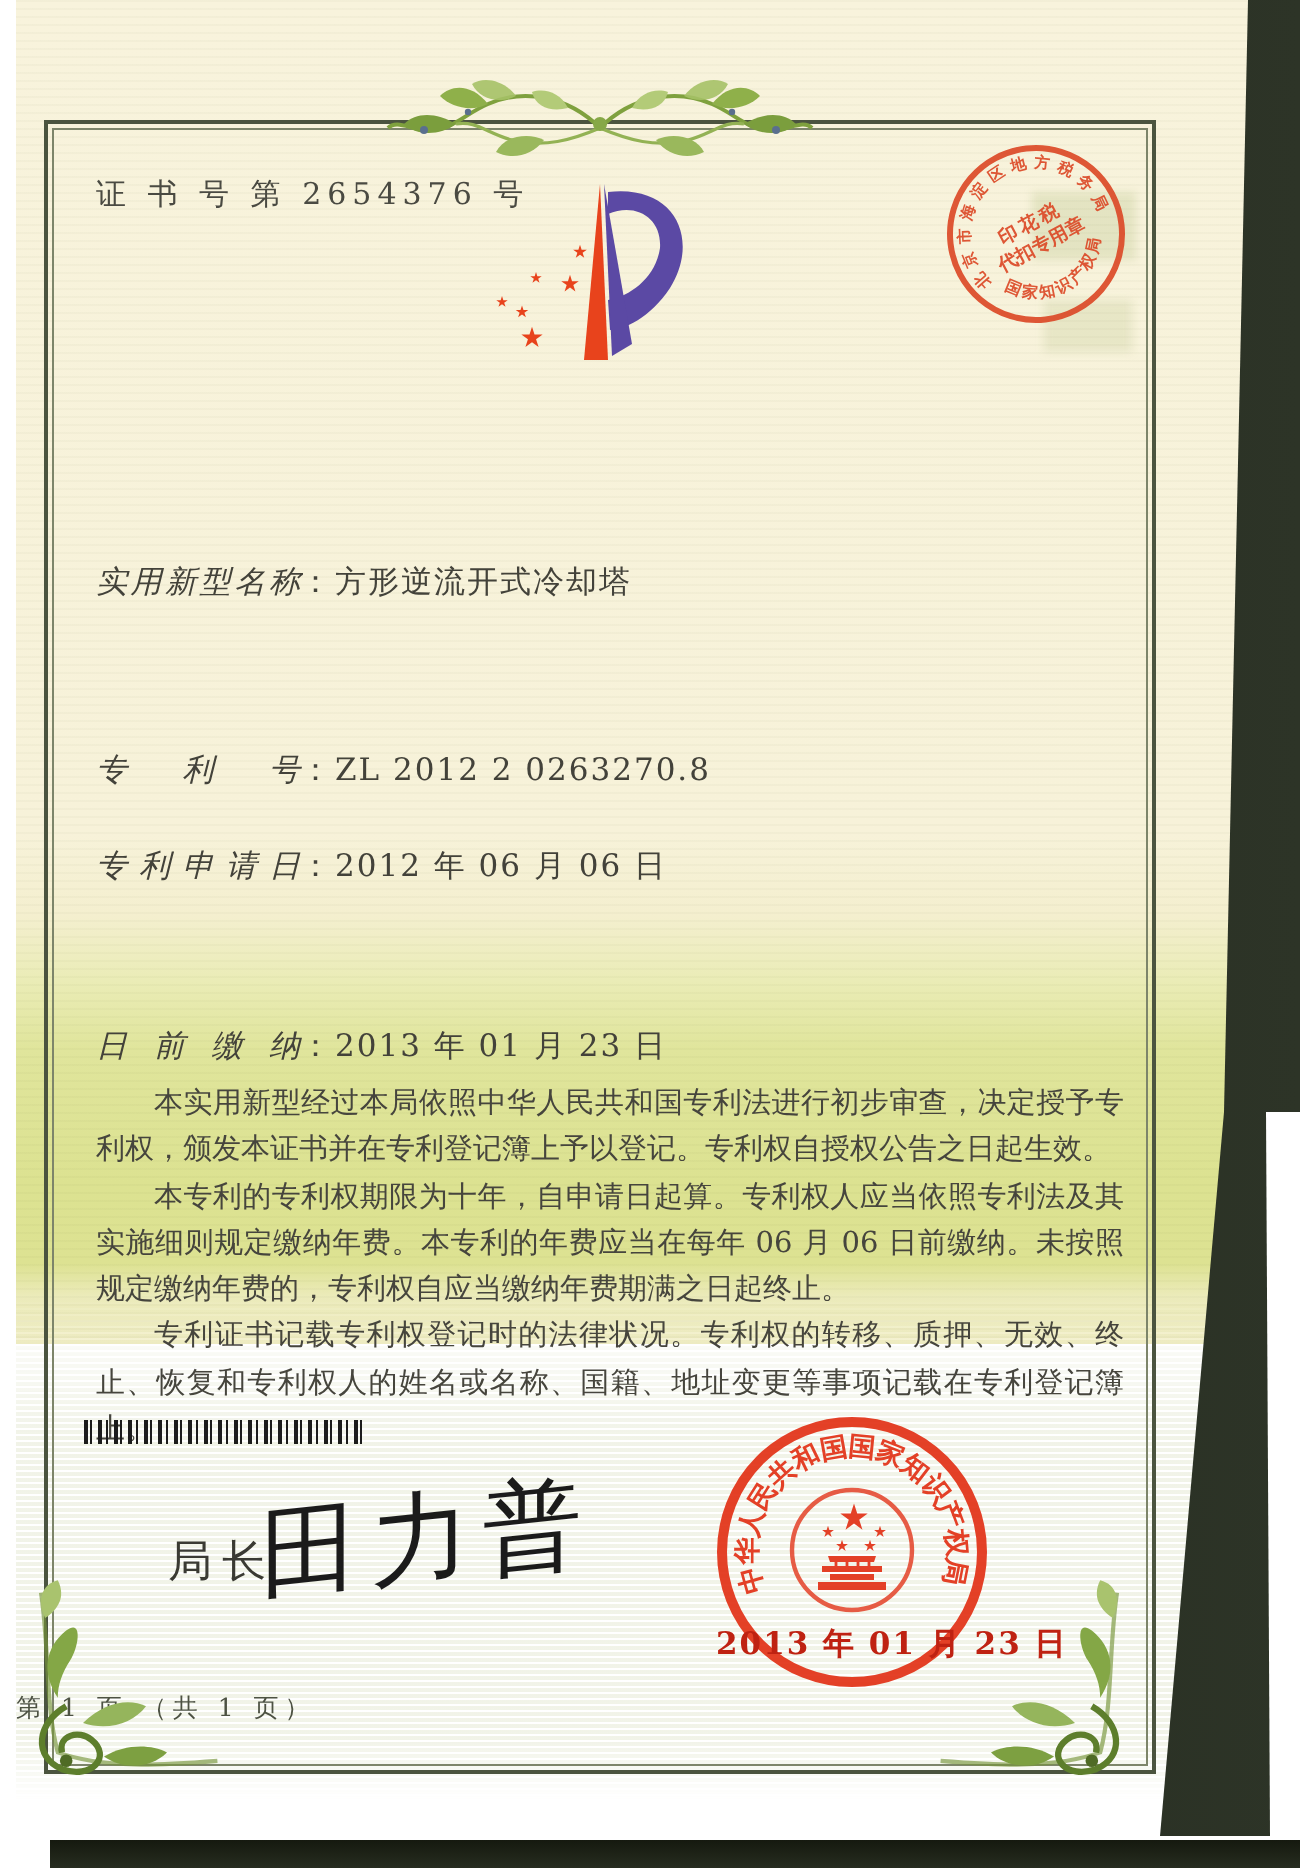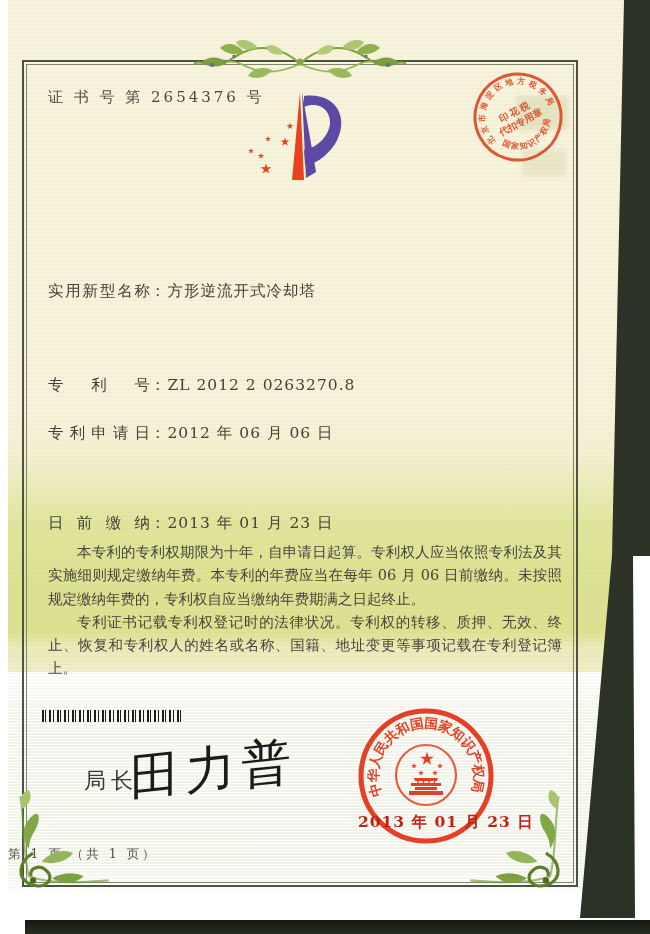--- a/index.html
+++ b/index.html
@@ -39,21 +39,21 @@
     position:absolute;left:462px;top:69px;width:96px;height:96px;
     transform:rotate(-28deg);opacity:.92;
   }
   .ghost1{position:absolute;left:508px;top:96px;width:52px;height:34px;background:rgba(150,168,96,.20);filter:blur(2px);}
   .ghost2{position:absolute;left:514px;top:150px;width:44px;height:26px;background:rgba(150,168,96,.16);filter:blur(2px);}
   .title{
     position:absolute;left:0;top:184px;width:580px;text-align:center;
     font-size:37px;font-weight:600;color:#38372f;letter-spacing:9px;text-indent:9px;
   }
   .field-row{position:absolute;left:40px;font-size:15.5px;color:#43423a;white-space:nowrap;}
-  .flabel{display:inline-block;width:102px;text-align:justify;text-align-last:justify;vertical-align:bottom;}
+  .flabel{display:inline-block;width:102px;text-align:justify;text-align-last:justify;vertical-align:bottom;font-style:italic;}
   .fcolon{margin:0 2px 0 0;}
   .fvalue{letter-spacing:1px;}
   .r0{top:281px}.r1{top:329px}.r2{top:375px}.r3{top:423px}.r4{top:469px}.r5{top:513px}
   .body-text{
     position:absolute;left:40px;top:541px;width:514px;
     font-size:14.5px;line-height:23.3px;color:#46453d;text-align:justify;
   }
   .body-text p{margin:0;text-indent:2em;}
   .barcode{
     position:absolute;left:34px;top:710px;width:140px;height:12px;
@@ -170,20 +170,21 @@
     <span class="flabel">专利号</span><span class="fcolon">：</span><span class="fvalue">ZL 2012 2 0263270.8</span>
   </div>
   <div class="field-row r3">
     <span class="flabel">专利申请日</span><span class="fcolon">：</span><span class="fvalue">2012 年 06 月 06 日</span>
   </div>
   <div class="field-row r5">
     <span class="flabel">日前缴纳</span><span class="fcolon">：</span><span class="fvalue">2013 年 01 月 23 日</span>
   </div>
 
   <div class="body-text">
+    <p>本实用新型经过本局依照中华人民共和国专利法进行初步审查，决定授予专利权，颁发本证书并在专利登记簿上予以登记。专利权自授权公告之日起生效。</p>
     <p>本专利的专利权期限为十年，自申请日起算。专利权人应当依照专利法及其实施细则规定缴纳年费。本专利的年费应当在每年 06 月 06 日前缴纳。未按照规定缴纳年费的，专利权自应当缴纳年费期满之日起终止。</p>
     <p>专利证书记载专利权登记时的法律状况。专利权的转移、质押、无效、终止、恢复和专利权人的姓名或名称、国籍、地址变更等事项记载在专利登记簿上。</p>
   </div>
 
   <div class="barcode"></div>
 
   <div class="juzhang">局长</div>
 
   <svg class="sig" viewBox="0 0 170 88">
     <text x="4" y="60" font-size="50" fill="#1b1b1b" letter-spacing="6" transform="rotate(-6 85 44) skewX(-6)">田力普</text>

